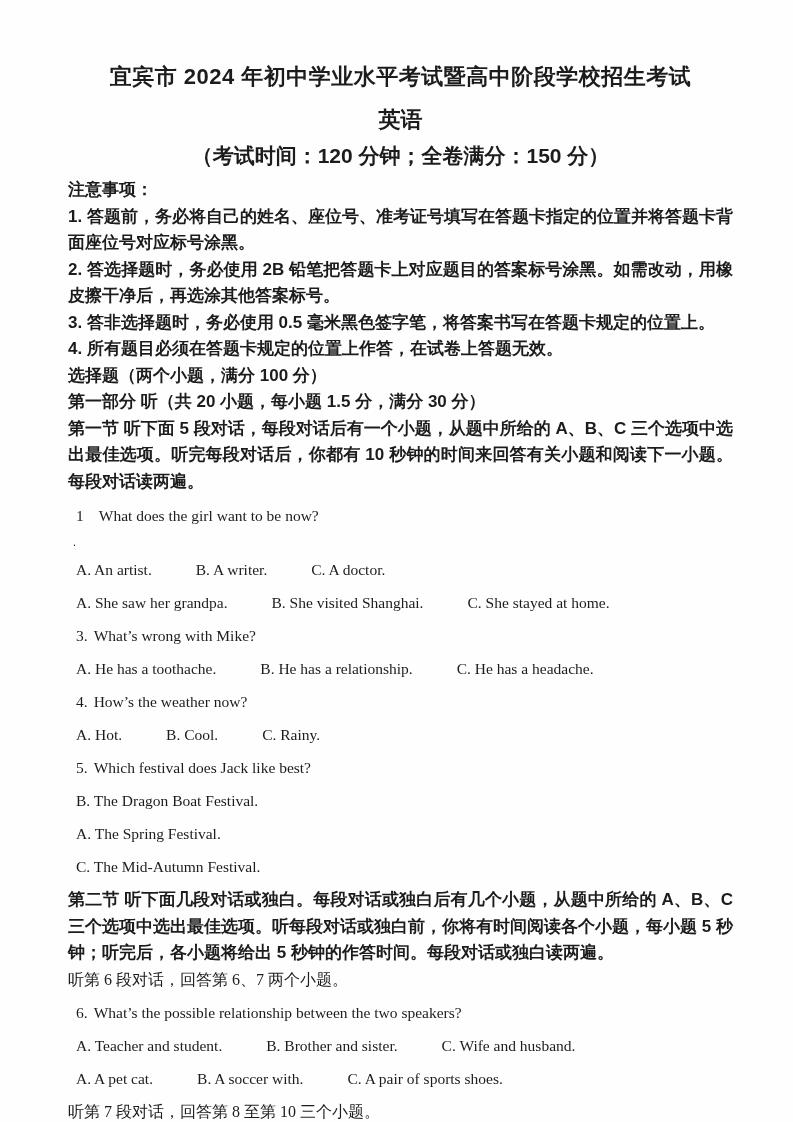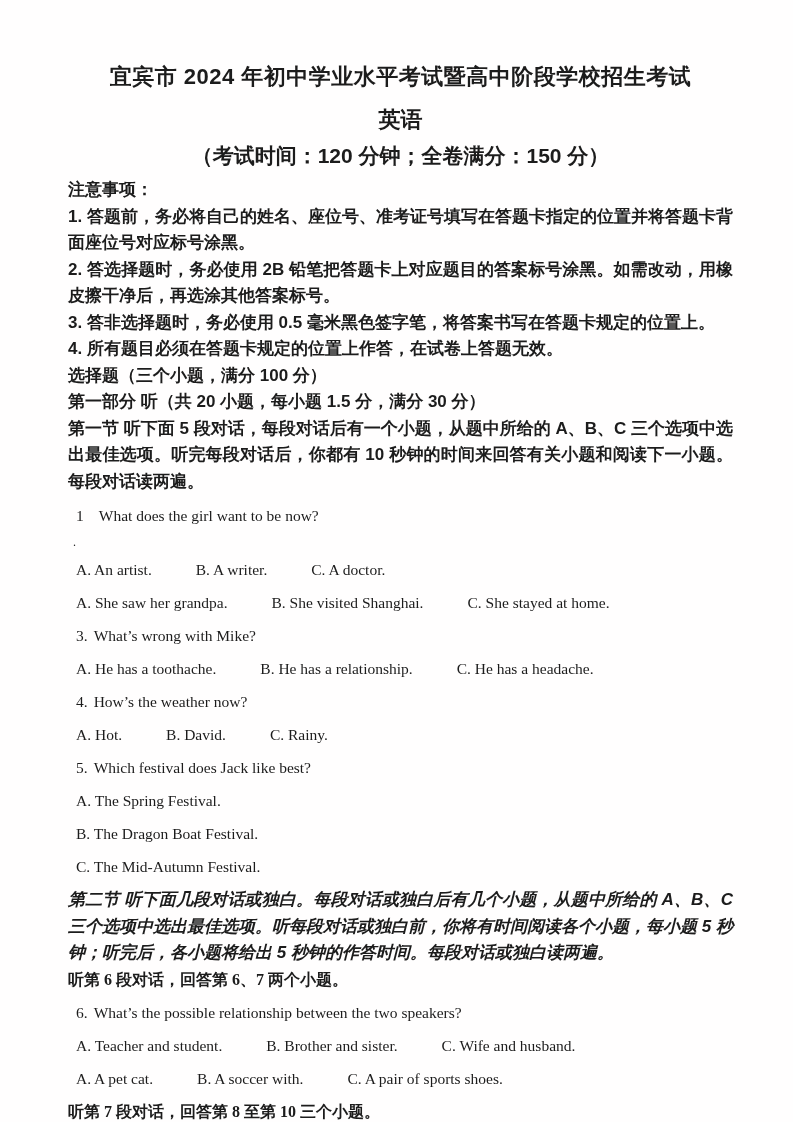--- a/index.html
+++ b/index.html
@@ -62,69 +62,69 @@
   .stray-line {
     height: 13px;
     line-height: 13px;
     font-family: "Liberation Serif", serif;
     font-size: 12px;
     padding-left: 5px;
   }
   
   .cn-reg {
     font-family: "Liberation Serif", serif;
-    font-weight: 700;
+    font-weight: 400;
     font-size: 16px;
     line-height: 25px;
     margin: 0;
   }
-  .sec2 { margin-top: 3px; line-height: 26.5px; font-style: italic; }
+  .sec2 { margin-top: 3px; line-height: 26.5px; }
 </style>
 </head>
 <body>
 
 <div class="page">
 
   <div class="cn title center">宜宾市 2024 年初中学业水平考试暨高中阶段学校招生考试</div>
   <div class="cn subject center">英语</div>
   <div class="cn exam-info center">（考试时间：120 分钟；全卷满分：150 分）</div>
 
   <div class="cn notes-heading">注意事项：</div>
   <p class="cn">1. 答题前，务必将自己的姓名、座位号、准考证号填写在答题卡指定的位置并将答题卡背面座位号对应标号涂黑。</p>
   <p class="cn">2. 答选择题时，务必使用 2B 铅笔把答题卡上对应题目的答案标号涂黑。如需改动，用橡皮擦干净后，再选涂其他答案标号。</p>
   <p class="cn">3. 答非选择题时，务必使用 0.5 毫米黑色签字笔，将答案书写在答题卡规定的位置上。</p>
   <p class="cn">4. 所有题目必须在答题卡规定的位置上作答，在试卷上答题无效。</p>
 
-  <p class="cn">选择题（三个小题，满分 100 分）</p>
+  <p class="cn">选择题（两个小题，满分 100 分）</p>
   <p class="cn">第一部分 听（共 20 小题，每小题 1.5 分，满分 30 分）</p>
   <p class="cn">第一节 听下面 5 段对话，每段对话后有一个小题，从题中所给的 A、B、C 三个选项中选出最佳选项。听完每段对话后，你都有 10 秒钟的时间来回答有关小题和阅读下一小题。每段对话读两遍。</p>
 
   <p class="en q-first"><span class="q-label q-label-wide">1</span><span>What does the girl want to be now?</span></p>
   <div class="stray-line">.</div>
   <p class="en">
     <span class="opt">A. An artist.</span><span class="opt">B. A writer.</span><span class="opt">C. A doctor.</span>
   </p>
 
   <p class="en">
     <span class="opt">A. She saw her grandpa.</span><span class="opt">B. She visited Shanghai.</span><span class="opt">C. She stayed at home.</span>
   </p>
 
   <p class="en"><span class="q-label">3.</span><span>What’s wrong with Mike?</span></p>
   <p class="en">
     <span class="opt">A. He has a toothache.</span><span class="opt">B. He has a relationship.</span><span class="opt">C. He has a headache.</span>
   </p>
 
   <p class="en"><span class="q-label">4.</span><span>How’s the weather now?</span></p>
   <p class="en">
-    <span class="opt">A. Hot.</span><span class="opt">B. David.</span><span class="opt">C. Rainy.</span>
+    <span class="opt">A. Hot.</span><span class="opt">B. Cool.</span><span class="opt">C. Rainy.</span>
   </p>
 
   <p class="en"><span class="q-label">5.</span><span>Which festival does Jack like best?</span></p>
+  <p class="en">B. The Dragon Boat Festival.</p>
   <p class="en">A. The Spring Festival.</p>
-  <p class="en">B. The Dragon Boat Festival.</p>
   <p class="en">C. The Mid-Autumn Festival.</p>
 
   <p class="cn sec2">第二节 听下面几段对话或独白。每段对话或独白后有几个小题，从题中所给的 A、B、C 三个选项中选出最佳选项。听每段对话或独白前，你将有时间阅读各个小题，每小题 5 秒钟；听完后，各小题将给出 5 秒钟的作答时间。每段对话或独白读两遍。</p>
 
   <p class="cn-reg">听第 6 段对话，回答第 6、7 两个小题。</p>
 
   <p class="en"><span class="q-label">6.</span><span>What’s the possible relationship between the two speakers?</span></p>
   <p class="en">
     <span class="opt">A. Teacher and student.</span><span class="opt">B. Brother and sister.</span><span class="opt">C. Wife and husband.</span>
   </p>

